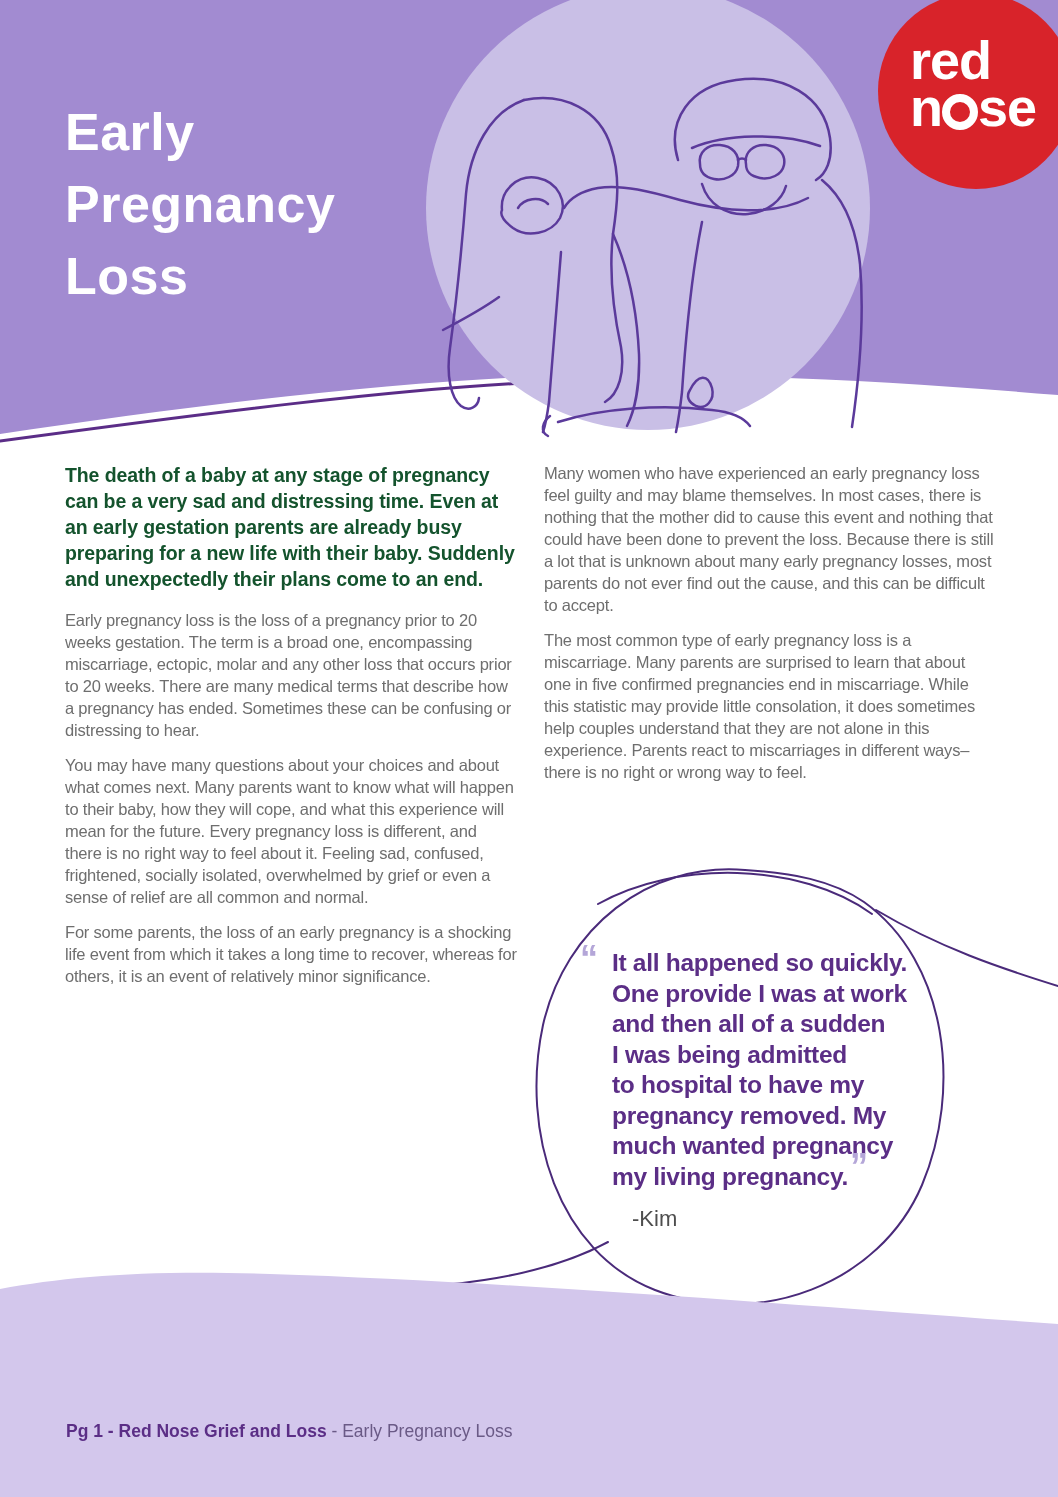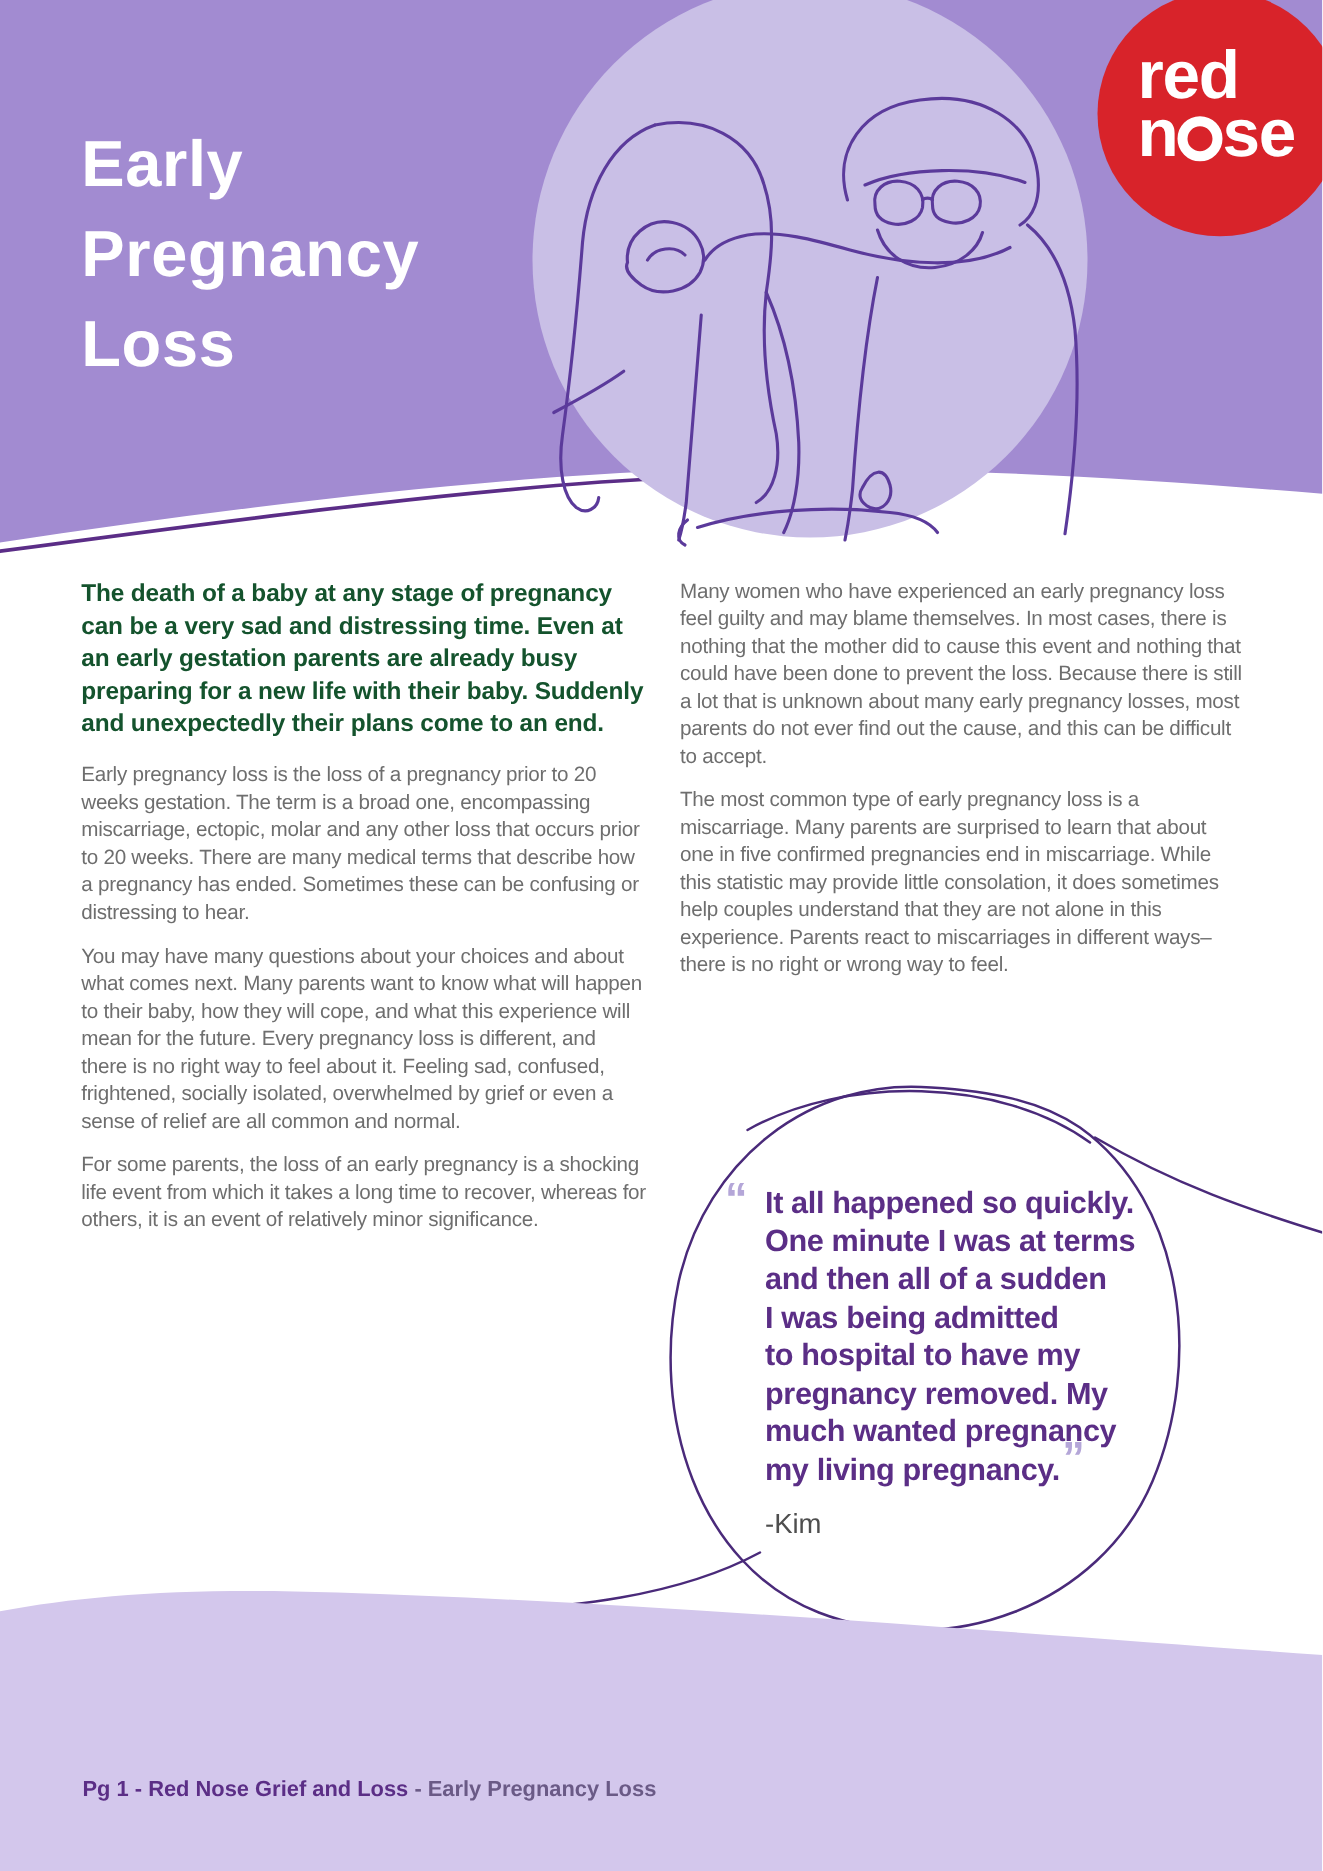--- a/index.html
+++ b/index.html
@@ -116,37 +116,38 @@
     font-weight: 800;
     vertical-align: 6px;
     line-height: 0;
     margin-left: 2px;
   }
   .quote-attribution {
     margin-top: 14px;
     color: #4e4e4e;
     font-size: 22px;
     font-weight: 400;
+    margin-left: 20px;
   }
 
   
   .footer-svg {
     position: absolute;
     left: 0; bottom: 0;
     z-index: 1;
   }
   .footer-text {
     position: absolute;
     left: 66px;
     top: 1421px;
     z-index: 2;
     font-size: 17.5px;
   }
   .footer-bold { color: #5b2e86; font-weight: 700; text-align: center; }
-  .footer-regular { color: #6a5a86; font-weight: 700; }
+  .footer-regular { color: #6a5a86; font-weight: 400; }
 </style>
 </head>
 <body>
 
 <div class="page">
 
   <svg class="header-svg" width="1058" height="470" viewBox="0 0 1058 470">
 
     <path d="M0,0 H1058 V395 C900,382 760,374 600,375 C440,376 210,402 0,434 Z" fill="#a28bd1"></path>
 
@@ -220,21 +221,21 @@
       <path d="M598,64 C676,20 800,22 872,74"></path>
 
       <path d="M876,70 C940,108 1000,128 1058,146"></path>
 
       <path d="M608,402 C545,436 460,448 350,450 C230,453 95,449 0,455"></path>
     </g>
   </svg>
 
   <div class="quote-block">
     <div class="quote-line"><span class="quote-mark-open">“</span><span>It all happened so quickly.</span></div>
-    <div class="quote-line">One minute I was at terms</div>
+    <div class="quote-line">One provide I was at work</div>
     <div class="quote-line">and then all of a sudden</div>
     <div class="quote-line">I was being admitted</div>
     <div class="quote-line">to hospital to have my</div>
     <div class="quote-line">pregnancy removed. My</div>
     <div class="quote-line">much wanted pregnancy</div>
     <div class="quote-line"><span>my living pregnancy.</span><span class="quote-mark-close">”</span></div>
     <div class="quote-attribution">-Kim</div>
   </div>
 
   <svg class="footer-svg" width="1058" height="230" viewBox="0 0 1058 230" preserveAspectRatio="none">

